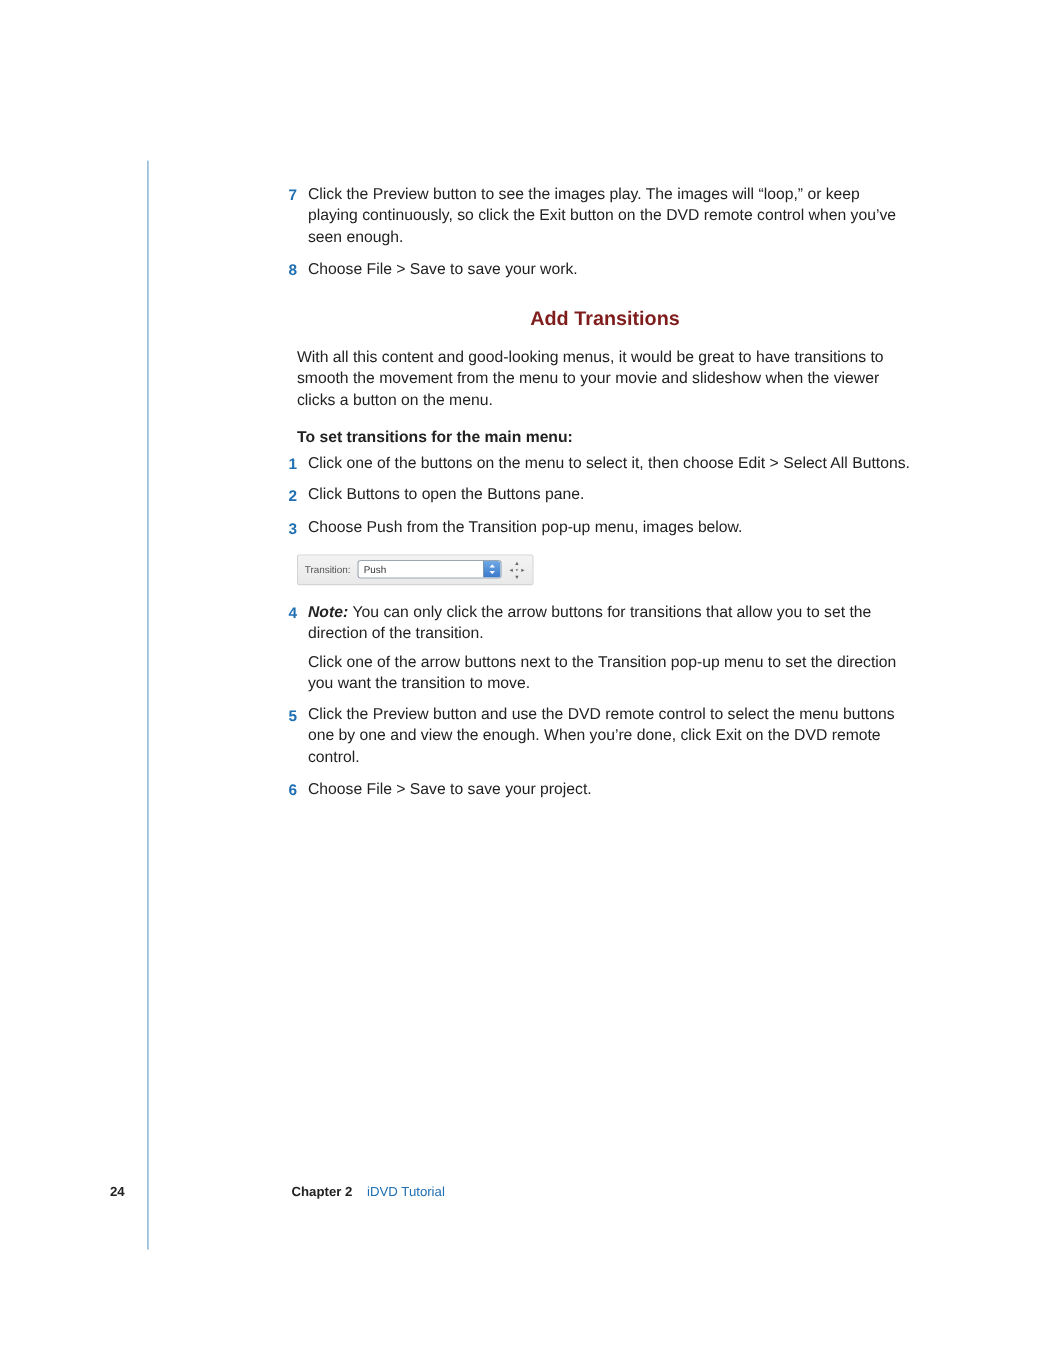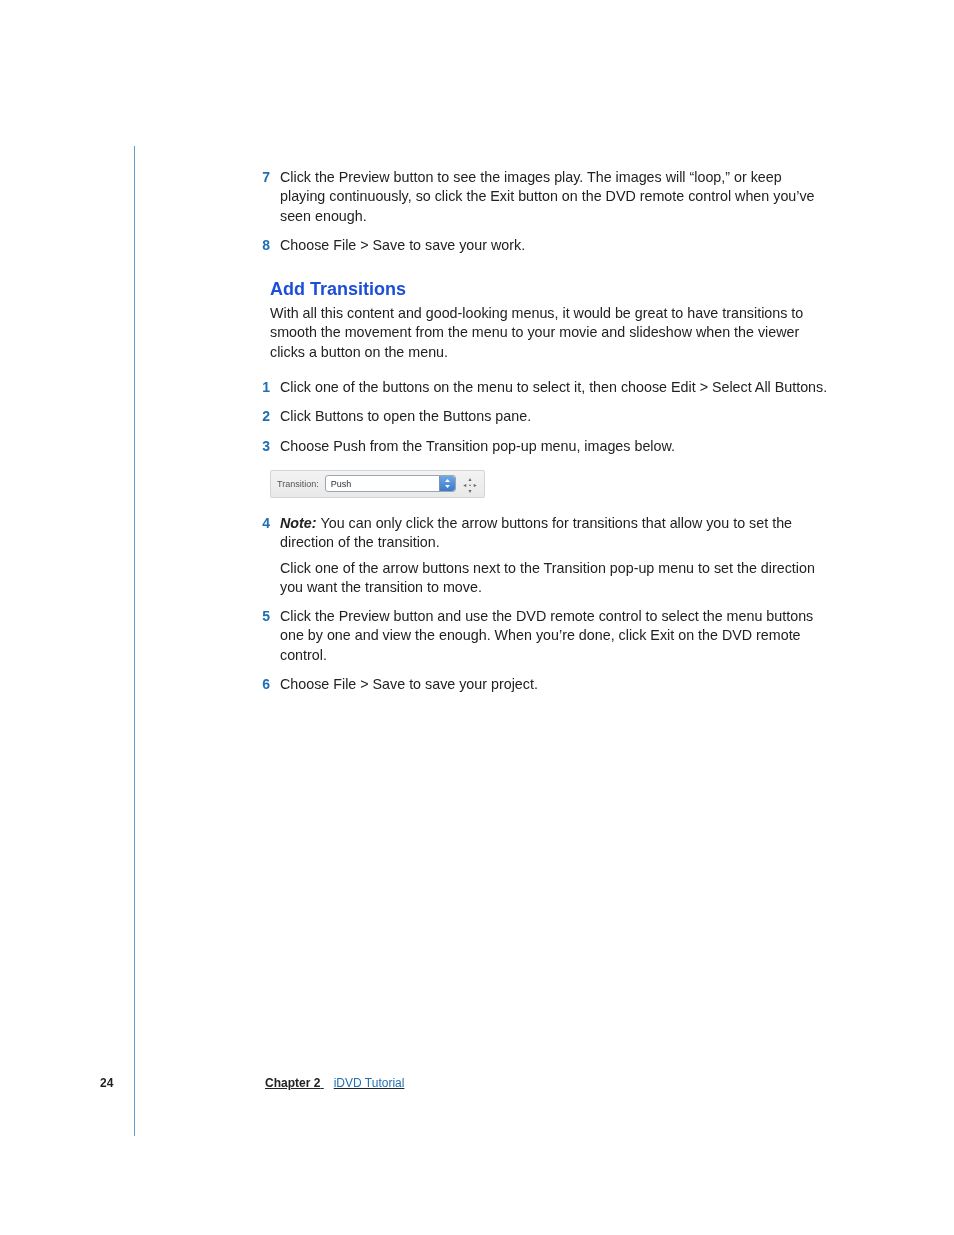--- a/index.html
+++ b/index.html
@@ -37,24 +37,25 @@
     font-size: 14px;
   }
   .step-body {
     flex: 1;
   }
   .step-body p {
     margin: 0 0 6px 0;
   }
   .step-body p:last-child { margin-bottom: 0; }
   h2.section-heading {
-    margin: 24px 0 4px 22px;
+    margin: 24px 0 16px 22px;
     font-size: 18px;
     font-weight: 700;
-    color: #1d4ed8;
+    color: #7f1d1d;
+    text-align: center;
   }
   .intro {
     margin: 0 0 16px 22px;
     font-size: 14.3px;
     line-height: 1.35;
   }
   .bold-intro {
     margin: 0 0 6px 22px;
     font-size: 14.3px;
     font-weight: 700;
@@ -130,21 +131,20 @@
     position: absolute;
     left: 0;
     top: 0;
     font-weight: 700;
     color: #222;
   }
   .footer .chapter {
     position: absolute;
     left: 165px;
     top: 0;
-    text-decoration: underline;
   }
   .footer .chapter .chap-label {
     font-weight: 700;
     color: #222;
   }
   .footer .chapter .chap-title {
     color: #1f6fb2;
     margin-left: 10px;
   }
   .footer .rule {
@@ -175,20 +175,21 @@
           <div class="step-num">8</div>
           <div class="step-body">
             <p>Choose File &gt; Save to save your work.</p>
           </div>
         </div>
       </div>
 
     <h2 class="section-heading">Add Transitions</h2>
     <p class="intro">With all this content and good-looking menus, it would be great to have transitions to smooth the movement from the menu to your movie and slideshow when the viewer clicks a button on the menu.</p>
 
+    <p class="bold-intro">To set transitions for the main menu:</p>
 
     <div id="steps-main">
         <div class="step">
           <div class="step-num">1</div>
           <div class="step-body">
             <p>Click one of the buttons on the menu to select it, then choose Edit &gt; Select All Buttons.</p>
           </div>
         </div>
         <div class="step">
           <div class="step-num">2</div>

